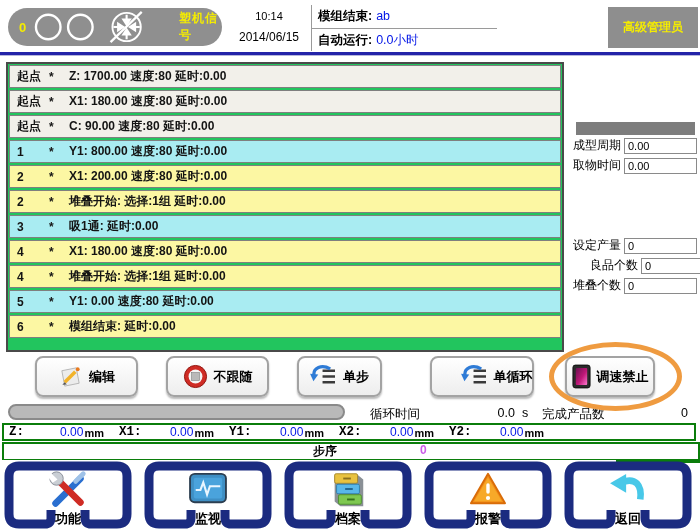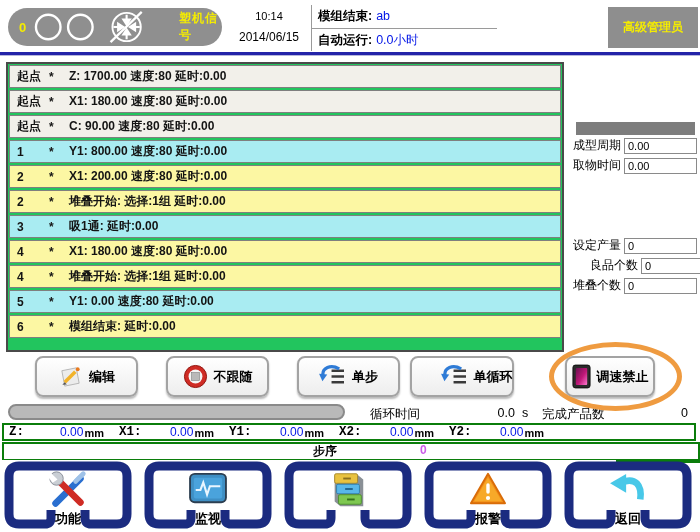--- a/index.html
+++ b/index.html
@@ -216,36 +216,36 @@
     <span style="display:flex;">
       <svg width="25" height="25" viewBox="0 0 26 26">
         <circle cx="13" cy="13" r="11.5" fill="#cf2b24" stroke="#8f130d"></circle>
         <circle cx="13" cy="13" r="7.2" fill="#f4f4f4"></circle>
         <rect x="9" y="9" width="8" height="8" fill="#b9b9b9" stroke="#777777" stroke-width="0.6"></rect>
       </svg>
     </span>
     <span class="albl">不跟随</span>
   </div>
 
-  <div class="abtn" style="left:297px;width:103px;">
+  <div class="abtn" style="left:297px;width:85px;">
     <span style="display:flex;">
       <svg width="27" height="23" viewBox="0 0 28 24">
         <g stroke="#3a3a3a" stroke-width="2.6">
           <line x1="13" y1="6" x2="26" y2="6"></line>
             <line x1="13" y1="12" x2="26" y2="12"></line>
             <line x1="13" y1="18" x2="26" y2="18"></line>
         </g>
         <path d="M21,4 C12,-1 3,3 4,11" fill="none" stroke="#2e7bd6" stroke-width="3.4"></path>
         <polygon points="0,9 8.5,10 3.5,17" fill="#2e7bd6"></polygon>
       </svg>
     </span>
     <span class="albl">单步</span>
   </div>
 
-  <div class="abtn" style="left:410px;width:104px;padding-left:29px;">
+  <div class="abtn" style="left:430px;width:104px;padding-left:29px;">
     <span style="display:flex;">
       <svg width="27" height="23" viewBox="0 0 28 24">
         <g stroke="#3a3a3a" stroke-width="2.6">
           <line x1="13" y1="6" x2="26" y2="6"></line>
             <line x1="13" y1="12" x2="26" y2="12"></line>
             <line x1="13" y1="18" x2="26" y2="18"></line>
         </g>
         <path d="M21,4 C12,-1 3,3 4,11" fill="none" stroke="#2e7bd6" stroke-width="3.4"></path>
         <polygon points="0,9 8.5,10 3.5,17" fill="#2e7bd6"></polygon>
       </svg>
@@ -352,20 +352,21 @@
         <svg width="40" height="40" viewBox="0 0 42 42">
           <polygon points="7,6 31,6 37,11 37,39 13,39 7,34" fill="#8a9096"></polygon>
           <rect x="7" y="5" width="24" height="10" rx="1.5" fill="#e9c23f" stroke="#a8892b"></rect>
           <rect x="9" y="16" width="24" height="10" rx="1.5" fill="#58b7ea" stroke="#2f7fae"></rect>
           <rect x="11" y="27" width="24" height="10" rx="1.5" fill="#7ec850" stroke="#4e8f2e"></rect>
           <rect x="16" y="9" width="8" height="2" fill="#8a6f1e"></rect>
           <rect x="18" y="20" width="8" height="2" fill="#1f6591"></rect>
           <rect x="20" y="31" width="8" height="2" fill="#35701c"></rect>
         </svg>
       </span>
+      <span class="nlbl">档案</span>
     </div>
 
     <div class="nbtn" style="left:423px;">
       <svg class="bracket" width="130" height="70" viewBox="0 0 130 70">
         <path d="M48,50 L48,58 Q48,64 42,64 L16,64 Q6,64 6,54 L6,16 Q6,6 16,6 L114,6 Q124,6 124,16 L124,54 Q124,64 114,64 L88,64 Q82,64 82,58 L82,50" fill="none" stroke="#1b2b80" stroke-width="9"></path>
       </svg>
       <span class="nicon" style="top:11px;">
         <svg width="40" height="36" viewBox="0 0 42 38">
           <path d="M21,3 L39,34 L3,34 Z" fill="#f39019" stroke="#d96c08" stroke-width="2" stroke-linejoin="round"></path>
           <path d="M21,7 L35.5,32 L6.5,32 Z" fill="#f7a929"></path>

